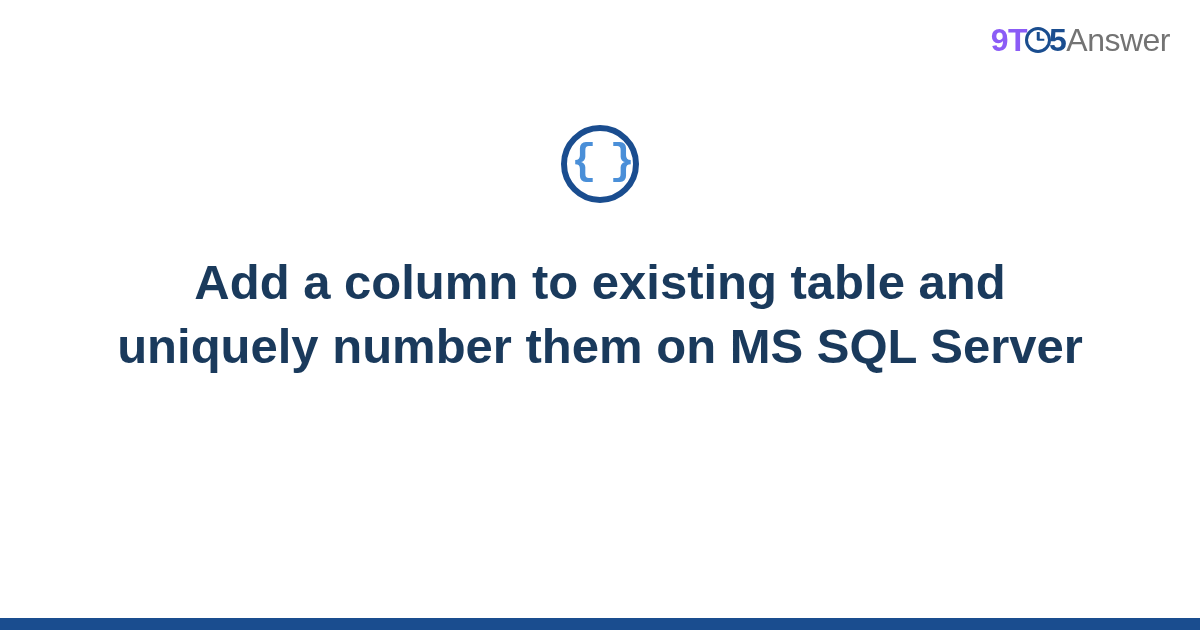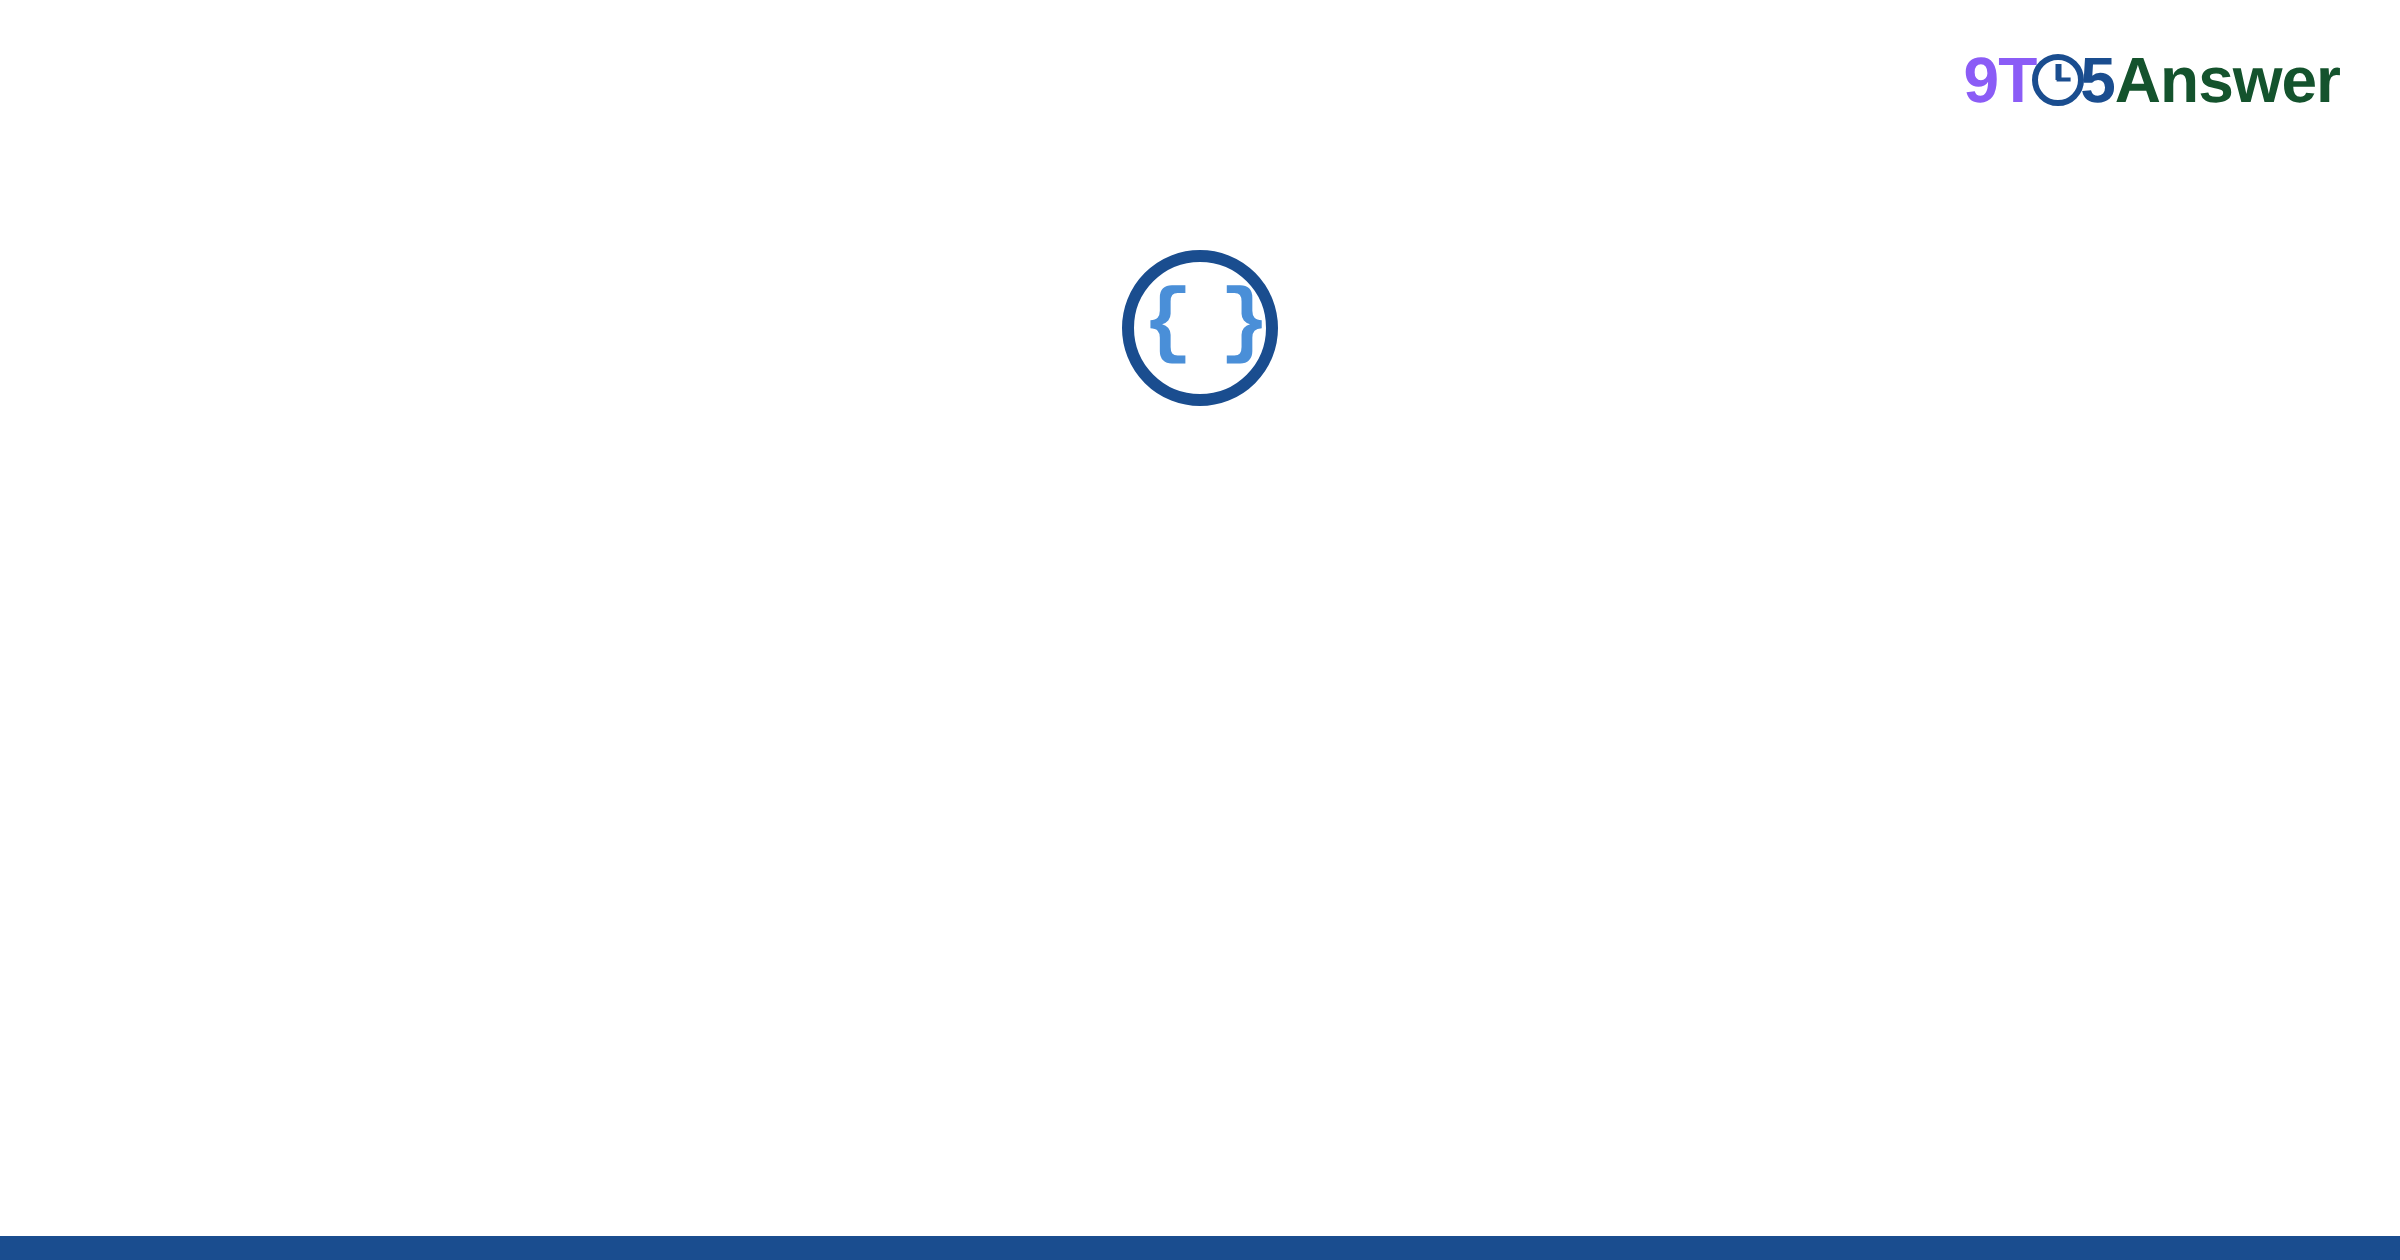--- a/index.html
+++ b/index.html
@@ -56,22 +56,22 @@
       background: #1a4d8f;
       left: 50%;
       top: 50%;
       transform: translate(-10%, -50%);
     }
     .logo-5 {
       color: #1a4d8f;
       font-weight: 700;
     }
     .logo-answer {
-      color: #14532d;
-      font-weight: 700;
+      color: #737373;
+      font-weight: 400;
     }
     .content {
       position: absolute;
       top: 125px;
       left: 0;
       right: 0;
       display: flex;
       flex-direction: column;
       align-items: center;
     }
@@ -117,15 +117,16 @@
 <body>
 
 <div class="logo">
   <span class="logo-9t">9T</span><span class="logo-clock"></span><span class="logo-5">5</span><span class="logo-answer">Answer</span>
 </div>
 
 <div class="content">
   <div class="icon-circle">
     <span class="braces">{ }</span>
   </div>
+  <h1 class="title">Add a column to existing table and uniquely number them on MS SQL Server</h1>
 </div>
 
 <div class="footer-bar"></div>
 
 </body></html>

